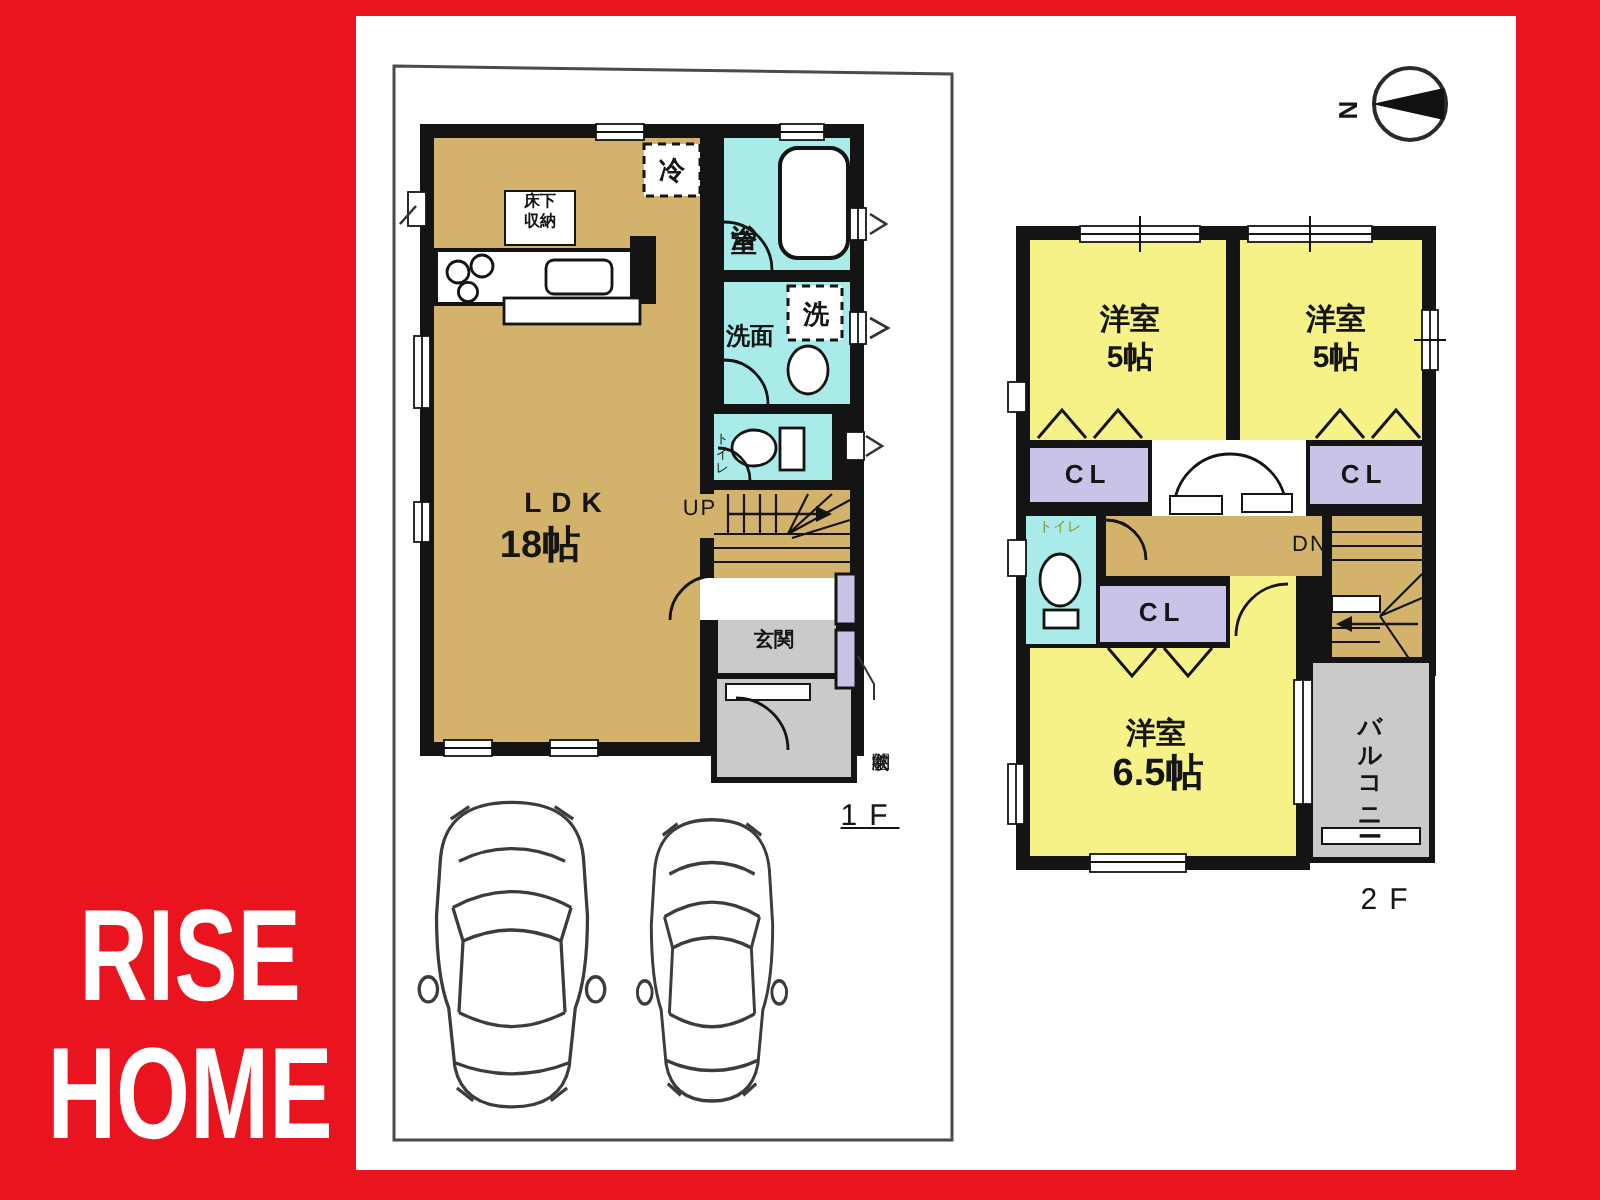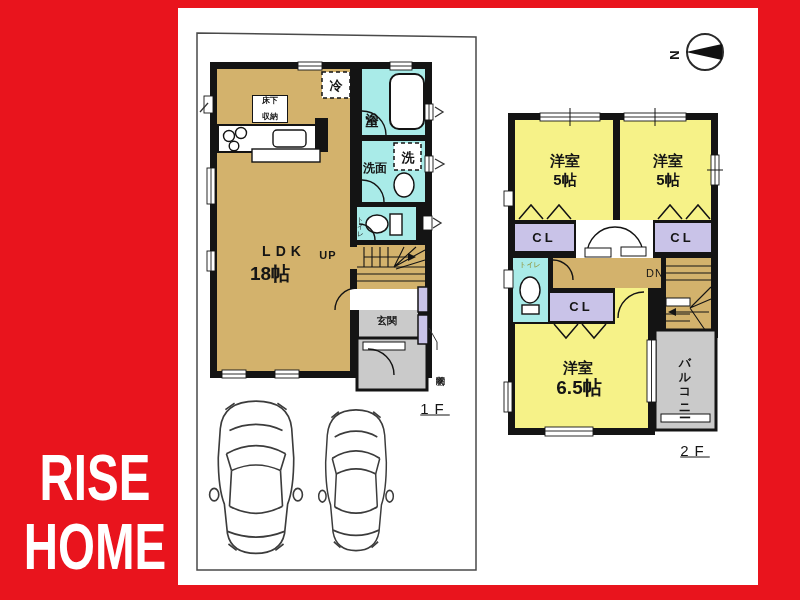--- a/index.html
+++ b/index.html
@@ -4,21 +4,21 @@
 <style>
   html,body{margin:0;padding:0;}
   .canvas{position:relative;width:800px;height:600px;background:#e9141d;overflow:hidden;
           font-family:"Liberation Sans","DejaVu Sans",sans-serif;}
   .panel{position:absolute;left:178px;top:8px;width:580px;height:577px;background:#ffffff;}
   .lbl{position:absolute;transform:translate(-50%,-50%);color:#151515;white-space:nowrap;
        line-height:1;font-family:"Liberation Sans","DejaVu Sans",sans-serif;}
   .vert{writing-mode:vertical-rl;text-orientation:upright;letter-spacing:1px;}
   .ufbox{position:absolute;left:74px;top:87px;width:34px;height:26px;background:#fff;
          border:1.5px solid #141414;display:flex;flex-direction:column;align-items:center;
-         justify-content:space-between;font-size:8px;font-weight:600;line-height:1.2;color:#151515;}
+         justify-content:flex-start;font-size:8px;font-weight:600;line-height:1.2;color:#151515;}
   .brand-line{position:absolute;transform:translate(-50%,-50%) scale(0.95,1.3);color:#ffffff;
          font-weight:bold;font-size:50px;letter-spacing:0;
          font-family:"Liberation Sans","DejaVu Sans",sans-serif;}
 </style>
 </head>
 <body>
 
 <div class="canvas">
 
   <div class="brand-line" style="left:95px;top:478px;">RISE</div>
@@ -220,37 +220,37 @@
     <div class="ufbox">
       <span>床下</span>
       <span>収納</span>
     </div>
     <div class="lbl vert" style="left:194px;top:95px;font-size:13px;font-weight:600;">浴室</div>
     <div class="lbl" style="left:230px;top:149px;font-size:13px;font-weight:600;">洗</div>
     <div class="lbl" style="left:197px;top:160px;font-size:12px;font-weight:700;">洗面</div>
     <div class="lbl vert" style="left:182px;top:215px;font-size:6.5px;letter-spacing:0;">トイレ</div>
     <div class="lbl" style="left:106px;top:243px;font-size:14px;font-weight:600;letter-spacing:5px;">LDK</div>
     <div class="lbl" style="left:92px;top:265px;font-size:19px;font-weight:600;">18帖</div>
-    <div class="lbl" style="left:150px;top:247px;font-size:11px;font-weight:700;letter-spacing:1px;">UP</div>
+    <div class="lbl" style="left:172px;top:247px;font-size:11px;font-weight:400;letter-spacing:1px;">UP</div>
     <div class="lbl" style="left:209px;top:313px;font-size:10px;font-weight:700;">玄関</div>
     <div class="lbl vert" style="left:262px;top:361px;font-size:9px;letter-spacing:0;">玄関収納</div>
     <div class="lbl" style="left:257px;top:400px;font-size:15px;letter-spacing:6px;text-decoration:underline;">1F</div>
 
     
     <div class="lbl" style="left:387px;top:152px;font-size:15px;font-weight:600;">洋室</div>
     <div class="lbl" style="left:387px;top:171px;font-size:15px;font-weight:600;">5帖</div>
     <div class="lbl" style="left:490px;top:152px;font-size:15px;font-weight:600;">洋室</div>
     <div class="lbl" style="left:490px;top:171px;font-size:15px;font-weight:600;">5帖</div>
     <div class="lbl" style="left:366px;top:229px;font-size:13px;font-weight:600;letter-spacing:3px;">CL</div>
     <div class="lbl" style="left:504px;top:229px;font-size:13px;font-weight:600;letter-spacing:3px;">CL</div>
     <div class="lbl" style="left:403px;top:298px;font-size:13px;font-weight:600;letter-spacing:3px;">CL</div>
     <div class="lbl" style="left:352px;top:256px;font-size:7px;color:#8e8e2a;">トイレ</div>
     <div class="lbl" style="left:477px;top:265px;font-size:11px;font-weight:400;letter-spacing:1px;">DN</div>
     <div class="lbl" style="left:400px;top:359px;font-size:15px;font-weight:600;">洋室</div>
     <div class="lbl" style="left:401px;top:379px;font-size:19px;font-weight:600;">6.5帖</div>
     <div class="lbl vert" style="left:507px;top:373px;font-size:12px;font-weight:600;letter-spacing:2px;">バルコニー</div>
-    <div class="lbl" style="left:517px;top:442px;font-size:15px;letter-spacing:6px;text-decoration:underline;">2F</div>
+    <div class="lbl" style="left:517px;top:442px;font-size:15px;letter-spacing:6px;">2F</div>
 
     
     <div class="lbl" style="left:496px;top:47px;font-size:13px;font-weight:bold;transform:translate(-50%,-50%) rotate(-90deg);">N</div>
 
   </div>
 </div>
 
 </body></html>

